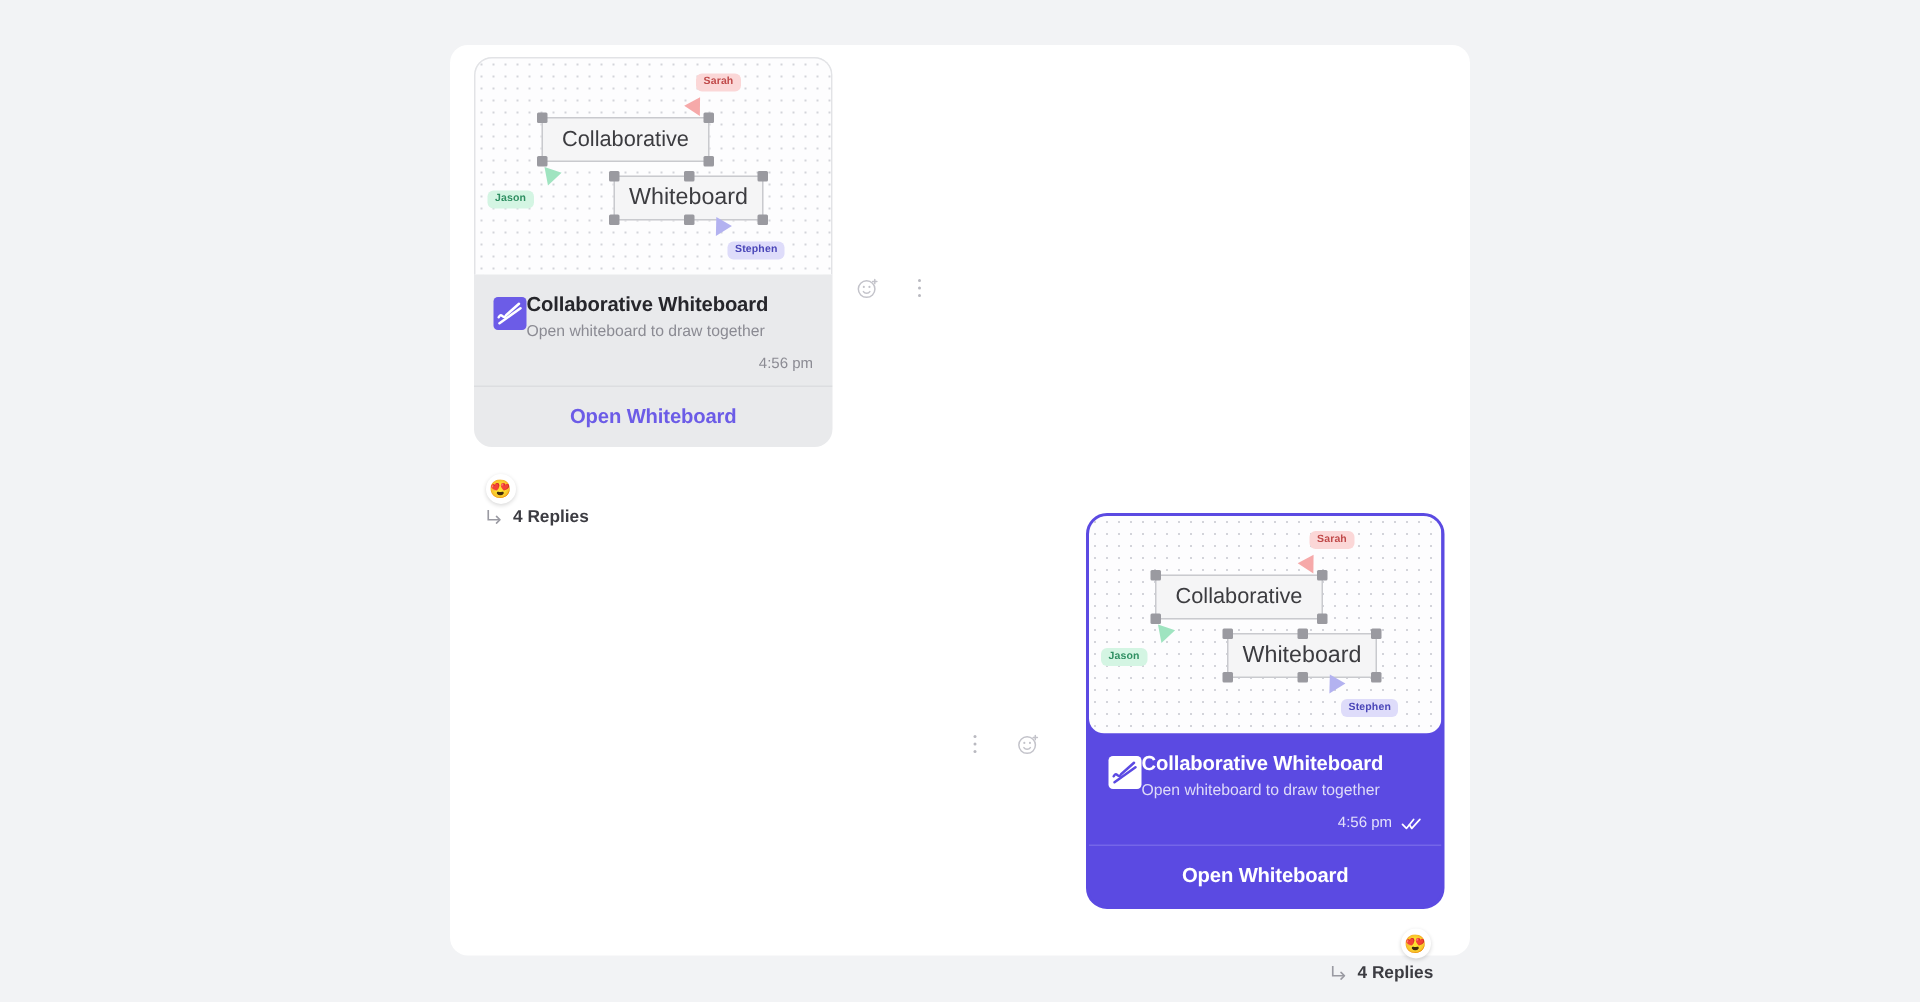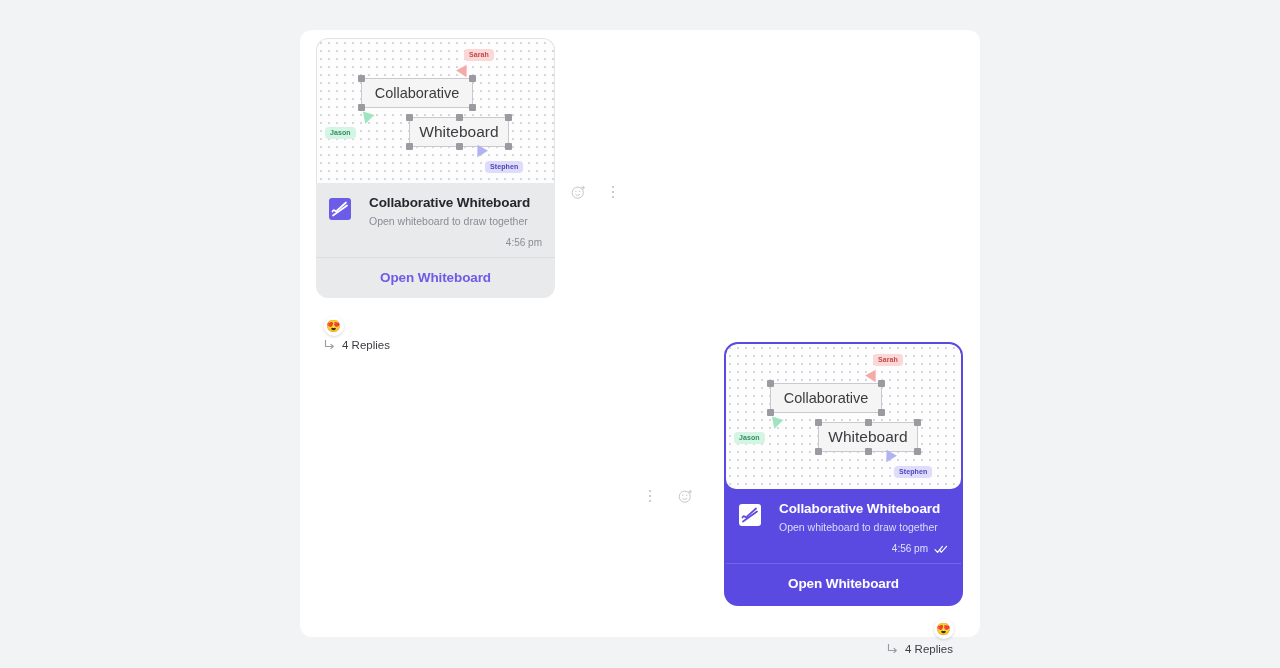--- a/index.html
+++ b/index.html
@@ -120,21 +120,21 @@
     left: 7px; top: 0px;
     border-top: 11px solid #b3b2f0;
     transform: rotate(30deg);
   }
   .cur-stephen .cursor-tag { left: 18px; top: 14px; background: #dedcfa; color: #4a46b8; }
 
   
   .msg-body {
     padding: 11px 13px 9px 13px;
     display: flex;
-    gap: 18px;
+    gap: 0;
   }
   .app-icon {
     width: 22px; height: 22px;
     border-radius: 3px;
     background: #6c5ce7;
     flex: 0 0 22px;
     margin-top: 4px;
     position: relative;
     overflow: hidden;
   }
@@ -193,21 +193,21 @@
     box-shadow: 0 1px 3px rgba(0,0,0,0.16);
     display: flex; align-items: center; justify-content: center;
     font-size: 12px;
     line-height: 1;
   }
   .replies {
     position: absolute;
     display: flex; align-items: flex-start; gap: 7px;
     font-size: 11.5px;
     color: #3c3c42;
-    font-weight: 400;
+    font-weight: 700;
   }
   .replies .arrow-icon { color: #9a9aa2; display: inline-flex; }
 
   
   .actions {
     position: absolute;
     display: flex; align-items: center;
     gap: 15px;
   }
   .act-btn {

